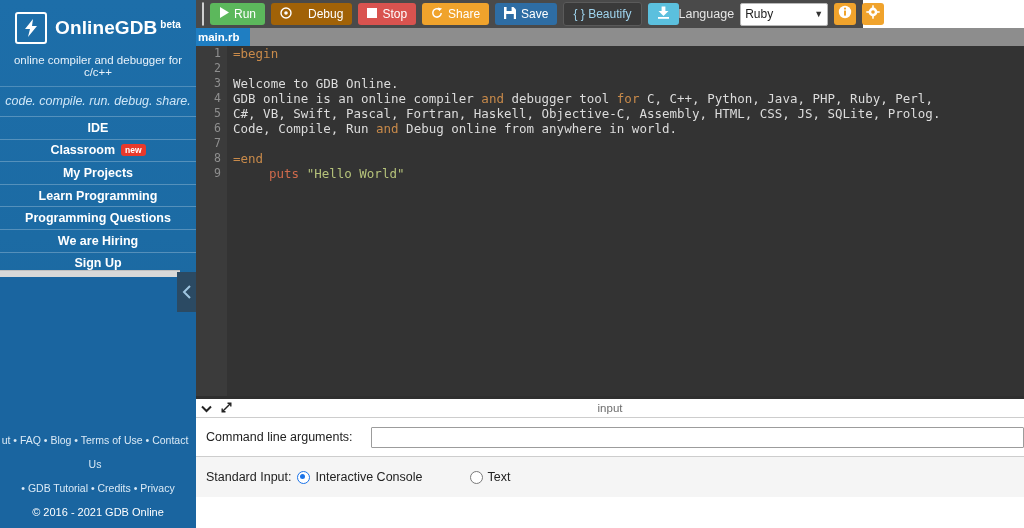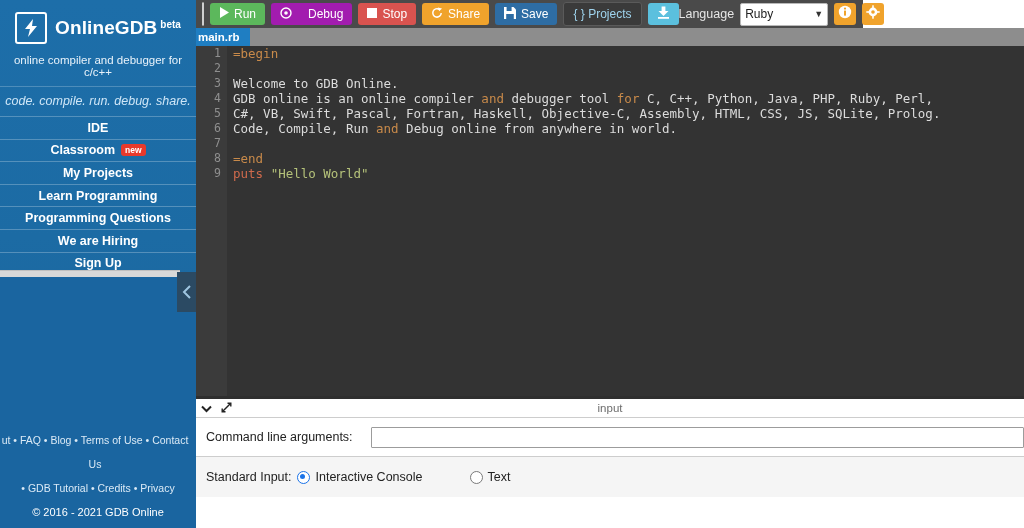--- a/index.html
+++ b/index.html
@@ -97,21 +97,21 @@
     background:#ffffff;cursor:pointer;
   }
   .tb-icon-btn + .tb-icon-btn{border-left:1px solid #d5d5d5;}
   .tb-btn{
     height:22px;display:flex;align-items:center;gap:5px;
     padding:0 9px;margin-left:6px;border-radius:3px;
     color:#ffffff;font-size:12px;cursor:pointer;white-space:nowrap;
   }
   .tb-btn .lbl{line-height:1;}
   .b-run{background:#5cb85c;}
-  .b-debug{background:#a21caf;gap:16px;}
+  .b-debug{background:#a16207;gap:16px;}
   .b-stop{background:#d9534f;}
   .b-share{background:#f0a32c;}
   .b-save{background:#2e6da4;}
   .b-beautify{background:#3a3a3a;border:1px solid #5a5a5a;color:#9fd4ee;}
   .b-download{background:#5bc0de;width:56px;justify-content:center;}
   .tb-right{
     margin-left:auto;display:flex;align-items:center;gap:6px;
     padding-right:6px;
   }
   .lang-label{color:#e6e6e6;font-size:12.5px;}
@@ -151,21 +151,21 @@
     text-align:right;padding-right:6px;line-height:15px;height:15px;
   }
   .code{
     position:absolute;left:31px;top:0;right:0;height:100%;
     padding-left:6px;
     font-family:"DejaVu Sans Mono",monospace;font-size:12.5px;
     line-height:15px;color:#d4d4d4;white-space:pre;
   }
   .code .ln{height:15px;}
   .cm{color:#c88a4a;}
-  .kw{color:#cf6a4c;}
+  .kw{color:#cf6a4c;margin-left:36px;}
   .str{color:#b5c27a;}
   .plain{color:#dcdcdc;}
 
   
   .bottom{
     position:absolute;left:196px;top:396px;width:828px;height:132px;
     background:#ffffff;border-top:3px solid #2f2f2f;
   }
   .bp-head{
     height:18px;background:#ffffff;border-bottom:1px solid #cdcdcd;
@@ -345,21 +345,21 @@
         <svg width="12" height="12" viewBox="0 0 12 12" aria-hidden="true">
           <path d="M0 0 h9.5 L12 2.5 V12 H0 Z" fill="#ffffff"></path>
           <rect x="2.6" y="0" width="5" height="4" fill="#2e6da4"></rect>
           <rect x="2.2" y="7" width="7.6" height="5" fill="#2e6da4"></rect>
         </svg>
       </span>
       <span class="lbl">Save</span>
     </div>
 
     <div class="tb-btn b-beautify">
-      <span class="lbl">{ } Projects</span>
+      <span class="lbl">{ } Beautify</span>
     </div>
 
     <div class="tb-btn b-download">
       <span>
         <svg width="13" height="13" viewBox="0 0 13 13" aria-hidden="true">
           <rect x="4.6" y="0.5" width="3.8" height="5" fill="#ffffff"></rect>
           <polygon points="1.5,5 11.5,5 6.5,10" fill="#ffffff"></polygon>
           <rect x="1" y="11" width="11" height="1.8" fill="#ffffff"></rect>
         </svg>
       </span>

